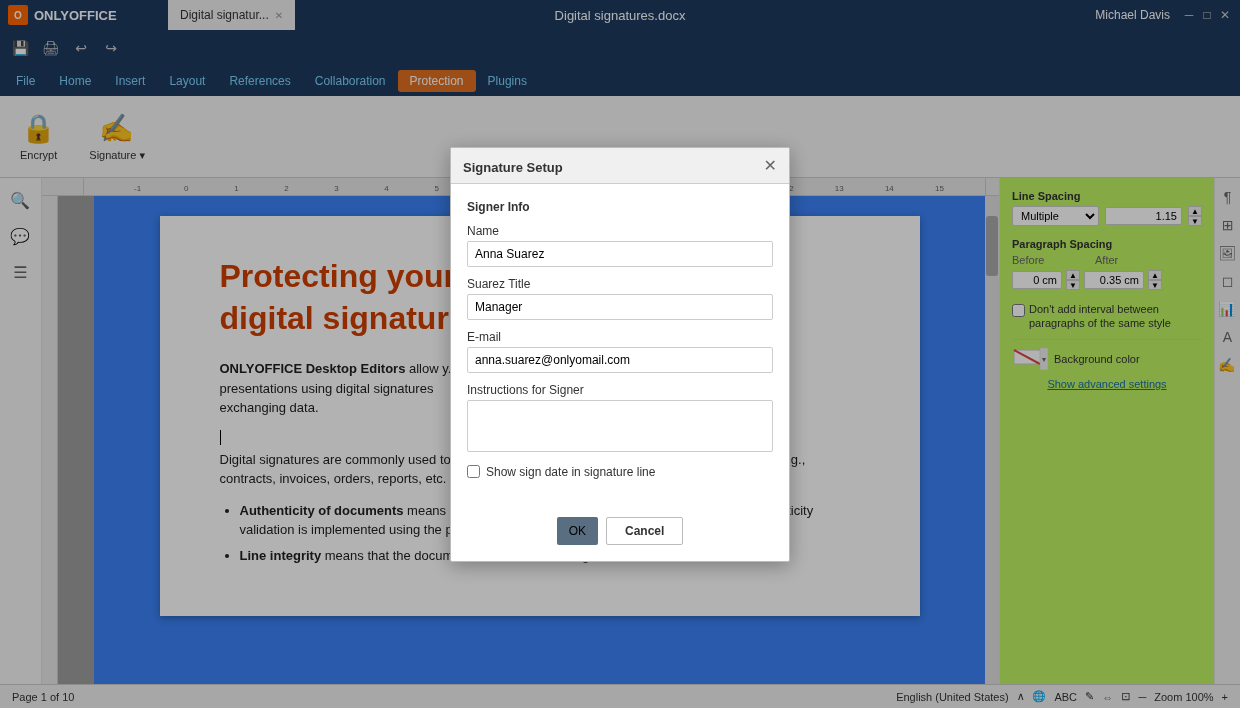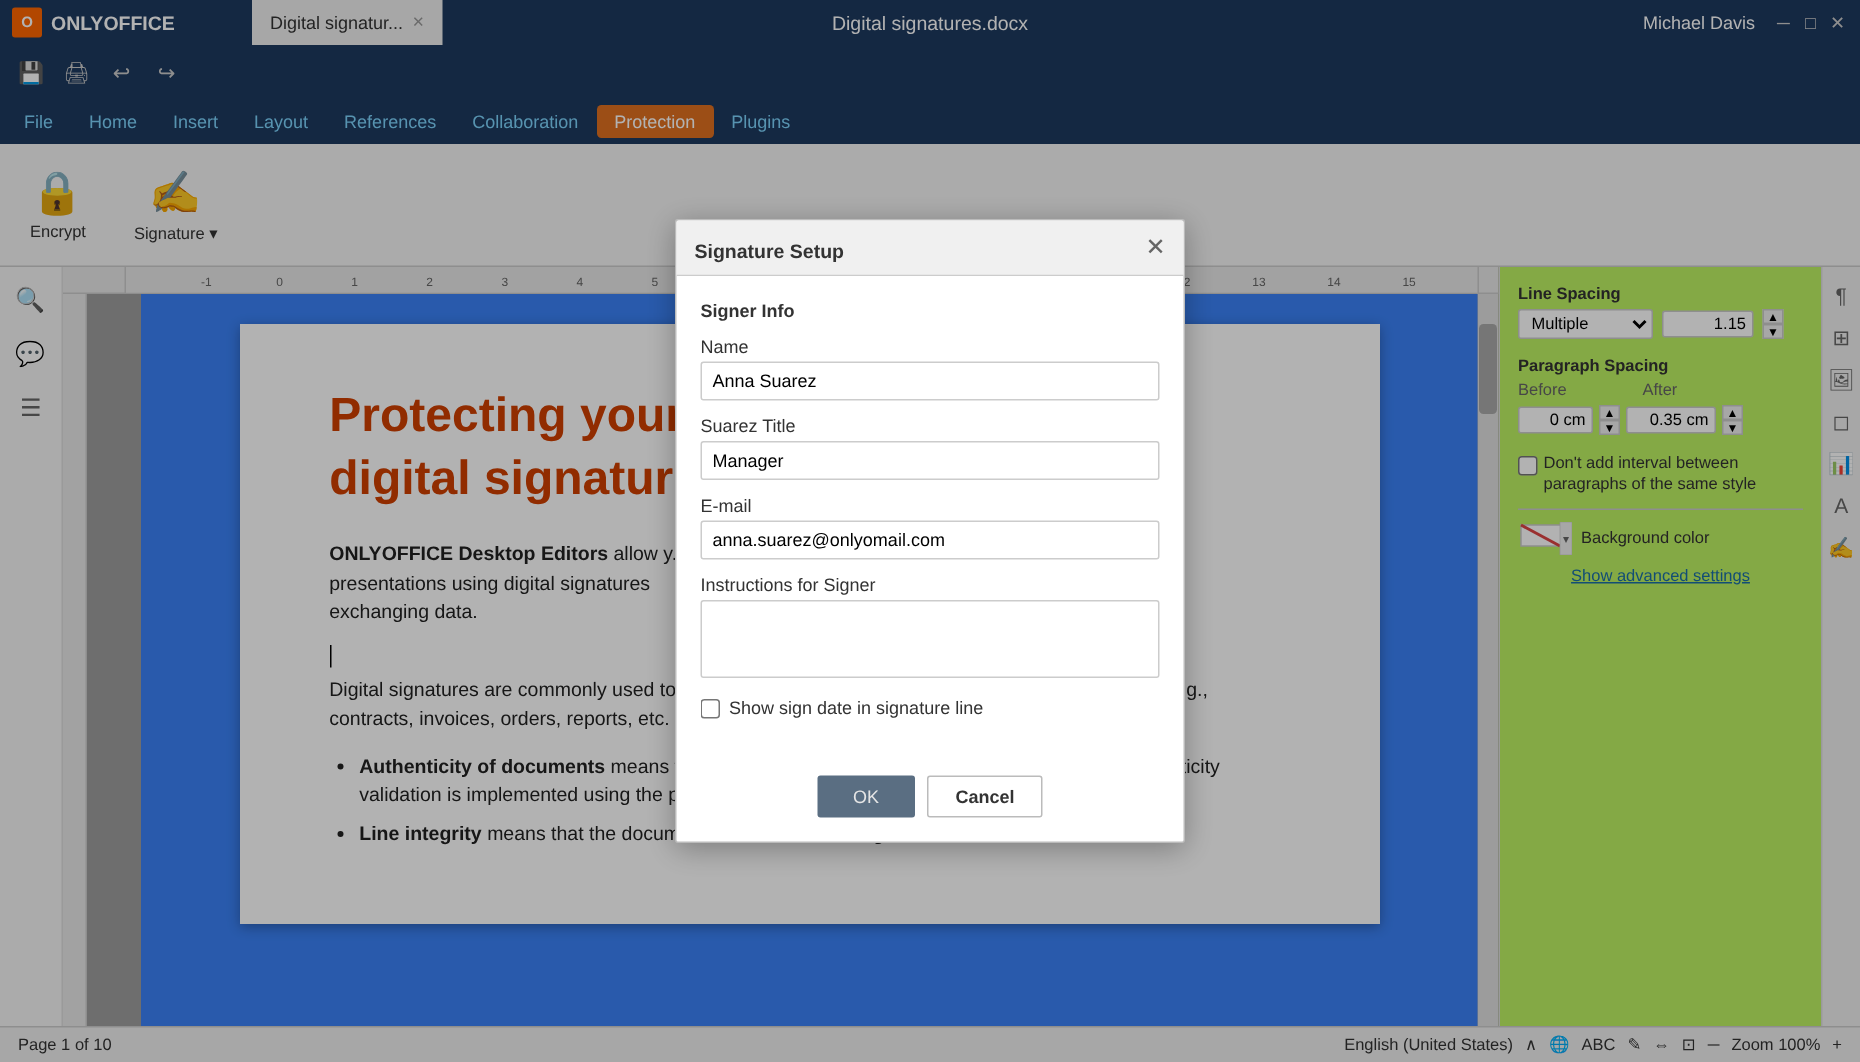--- a/index.html
+++ b/index.html
@@ -59,21 +59,21 @@
     .doc-cursor { display: inline-block; width: 1px; height: 15px; background: #000; vertical-align: middle; }
     .bullet-list { margin-left: 20px; margin-top: 8px; }
     .bullet-item { font-size: 13px; line-height: 1.5; color: #222; margin-bottom: 6px; }
 
     
     .right-panel { width: 215px; background: #bef264; border-left: 1px solid #ddd; padding: 12px; overflow-y: auto; }
     .panel-section { margin-bottom: 12px; }
     .panel-label { font-size: 11px; color: #333; margin-bottom: 4px; font-weight: 600; }
     .panel-row { display: flex; align-items: center; gap: 6px; margin-bottom: 6px; }
     .panel-select { border: 1px solid #ccc; background: white; padding: 2px 4px; font-size: 11px; width: 90px; border-radius: 2px; }
-    .panel-input-num { border: 1px solid #ccc; background: white; padding: 2px 4px; font-size: 11px; width: 61px; border-radius: 2px; text-align: right; }
+    .panel-input-num { border: 1px solid #ccc; background: white; padding: 2px 4px; font-size: 11px; width: 77px; border-radius: 2px; text-align: right; }
     .spin-btn { display: flex; flex-direction: column; }
     .spin-arrow { width: 14px; height: 10px; border: 1px solid #ccc; background: #f0f0f0; display: flex; align-items: center; justify-content: center; font-size: 8px; cursor: pointer; }
     .panel-divider { border: none; border-top: 1px solid #ccc; margin: 8px 0; }
     .checkbox-row { display: flex; align-items: flex-start; gap: 4px; margin-bottom: 6px; }
     .checkbox-row input { margin-top: 2px; }
     .checkbox-text { font-size: 11px; color: #333; line-height: 1.3; }
     .bg-color-row { display: flex; align-items: center; gap: 6px; }
     .color-label { font-size: 11px; color: #333; text-align: center; }
     .show-advanced { font-size: 11px; color: #1a6fa8; cursor: pointer; text-decoration: underline; text-align: center; display: block; margin-top: 8px; }
 
@@ -96,21 +96,21 @@
     .modal-title { font-size: 13px; color: #333; font-weight: 600; }
     .modal-close { cursor: pointer; color: #666; font-size: 16px; }
     .modal-body { padding: 16px; }
     .section-header { font-size: 12px; font-weight: 600; color: #333; margin-bottom: 10px; }
     .form-group { margin-bottom: 10px; }
     .form-label { font-size: 12px; color: #333; margin-bottom: 3px; display: block; }
     .form-input { width: 100%; border: 1px solid #ccc; padding: 5px 7px; font-size: 12px; border-radius: 2px; outline: none; }
     .form-textarea { width: 100%; border: 1px solid #ccc; padding: 5px 7px; font-size: 12px; border-radius: 2px; resize: none; height: 52px; outline: none; }
     .checkbox-form-row { display: flex; align-items: center; gap: 6px; margin-bottom: 14px; }
     .modal-footer { padding: 8px 16px 16px; display: flex; justify-content: center; gap: 8px; }
-    .btn-ok { background: #5a6e82; color: #e5e5e5; border: none; padding: 6px 24px; font-size: 12px; cursor: pointer; border-radius: 2px; }
+    .btn-ok { background: #5a6e82; color: #000000; border: none; padding: 6px 12px; font-size: 12px; cursor: pointer; border-radius: 2px; }
     .btn-cancel { background: white; color: #333; border: 1px solid #bbb; padding: 6px 18px; font-size: 12px; cursor: pointer; border-radius: 2px; font-weight: bold; }
 
     .ruler-svg { width: 100%; height: 18px; }
   </style>
 </head>
 <body>
 
 <div class="titlebar">
   <div class="titlebar-logo">
     <div class="logo-icon">O</div>

